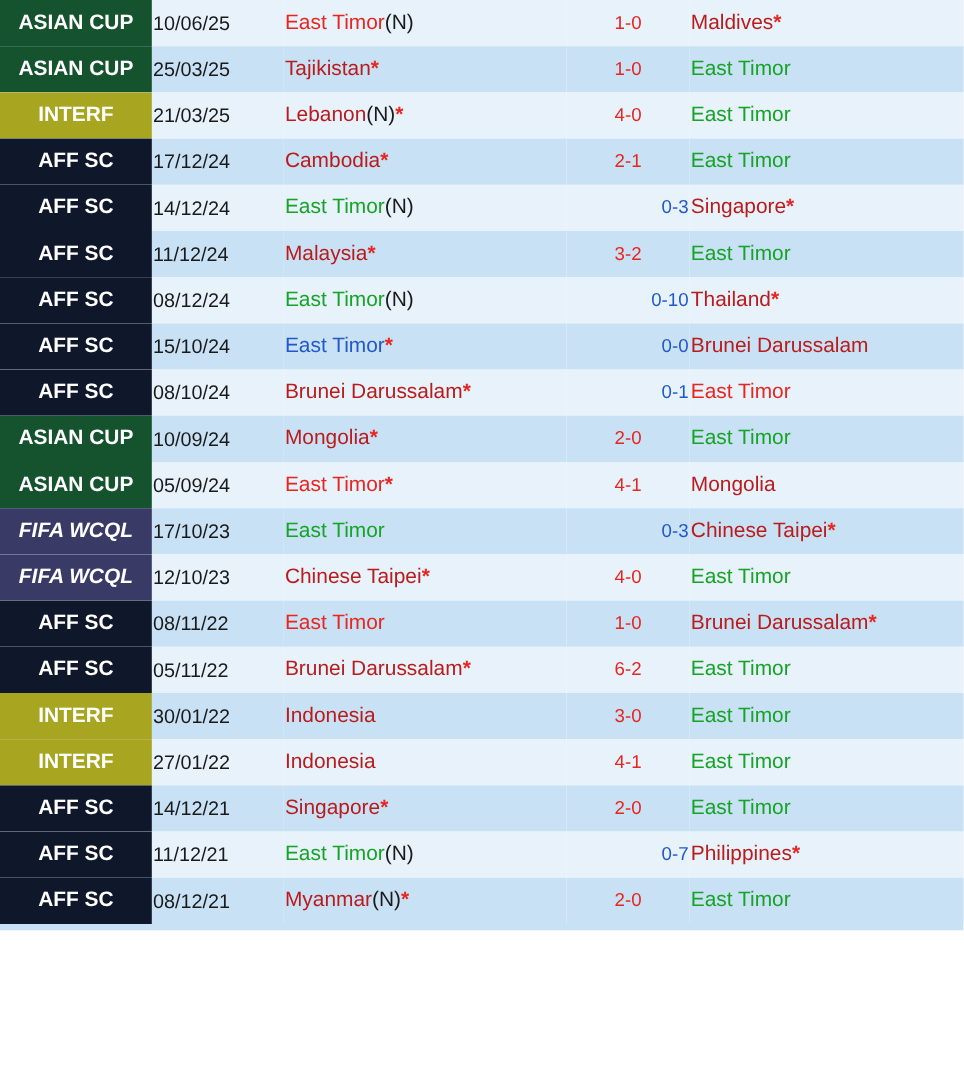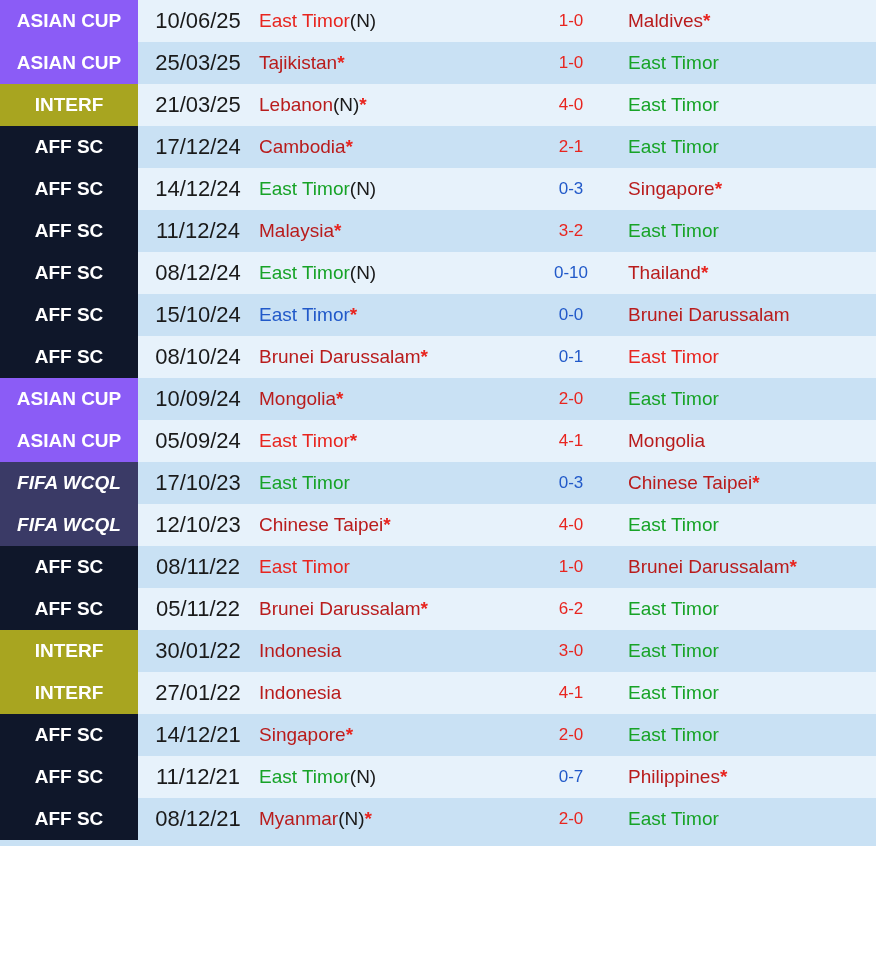--- a/index.html
+++ b/index.html
@@ -25,22 +25,21 @@
     font-weight: bold;
     font-size: 19px;
     text-align: center;
     line-height: 1.15;
     padding: 2px 4px;
     vertical-align: middle;
     word-break: break-word;
   }
   .date-cell {
     width: 118px;
-    text-align: center;
-    font-size: 22px;
+    font-size: 18px;
     color: #1a1a1a;
     vertical-align: middle;
   }
   .home-cell, .away-cell {
     text-align: left;
     font-size: 19px;
     color: #1a1a1a;
     vertical-align: middle;
     width: 255px;
   }
@@ -56,24 +55,24 @@
     font-weight: bold;
   }
   .neutral {
     color: #1a1a1a;
   }
   .t-red { color: #e8251f; }
   .t-green { color: #17a327; }
   .t-blue { color: #2159c9; }
   .t-black { color: #b91c1c; }
   .sc-red { color: #e8251f; }
-  .sc-blue { color: #2159c9; }
+  .sc-blue { color: #2159c9; text-align: right; }
   .row-a { background: #e7f2fb; }
   .row-b { background: #c9e1f4; }
-  .bg-asian { background: #8b5cf6; }
+  .bg-asian { background: #14532d; }
   .bg-interf { background: #a8a520; margin-left: 38px; }
   .bg-aff { background: #0f172a; }
   .bg-wcq { background: #3a3a66; font-style: italic; }
   .bottom-strip {
     height: 6px;
     background: #c9e1f4;
     width: 876px;
   }
 </style>
 </head>

